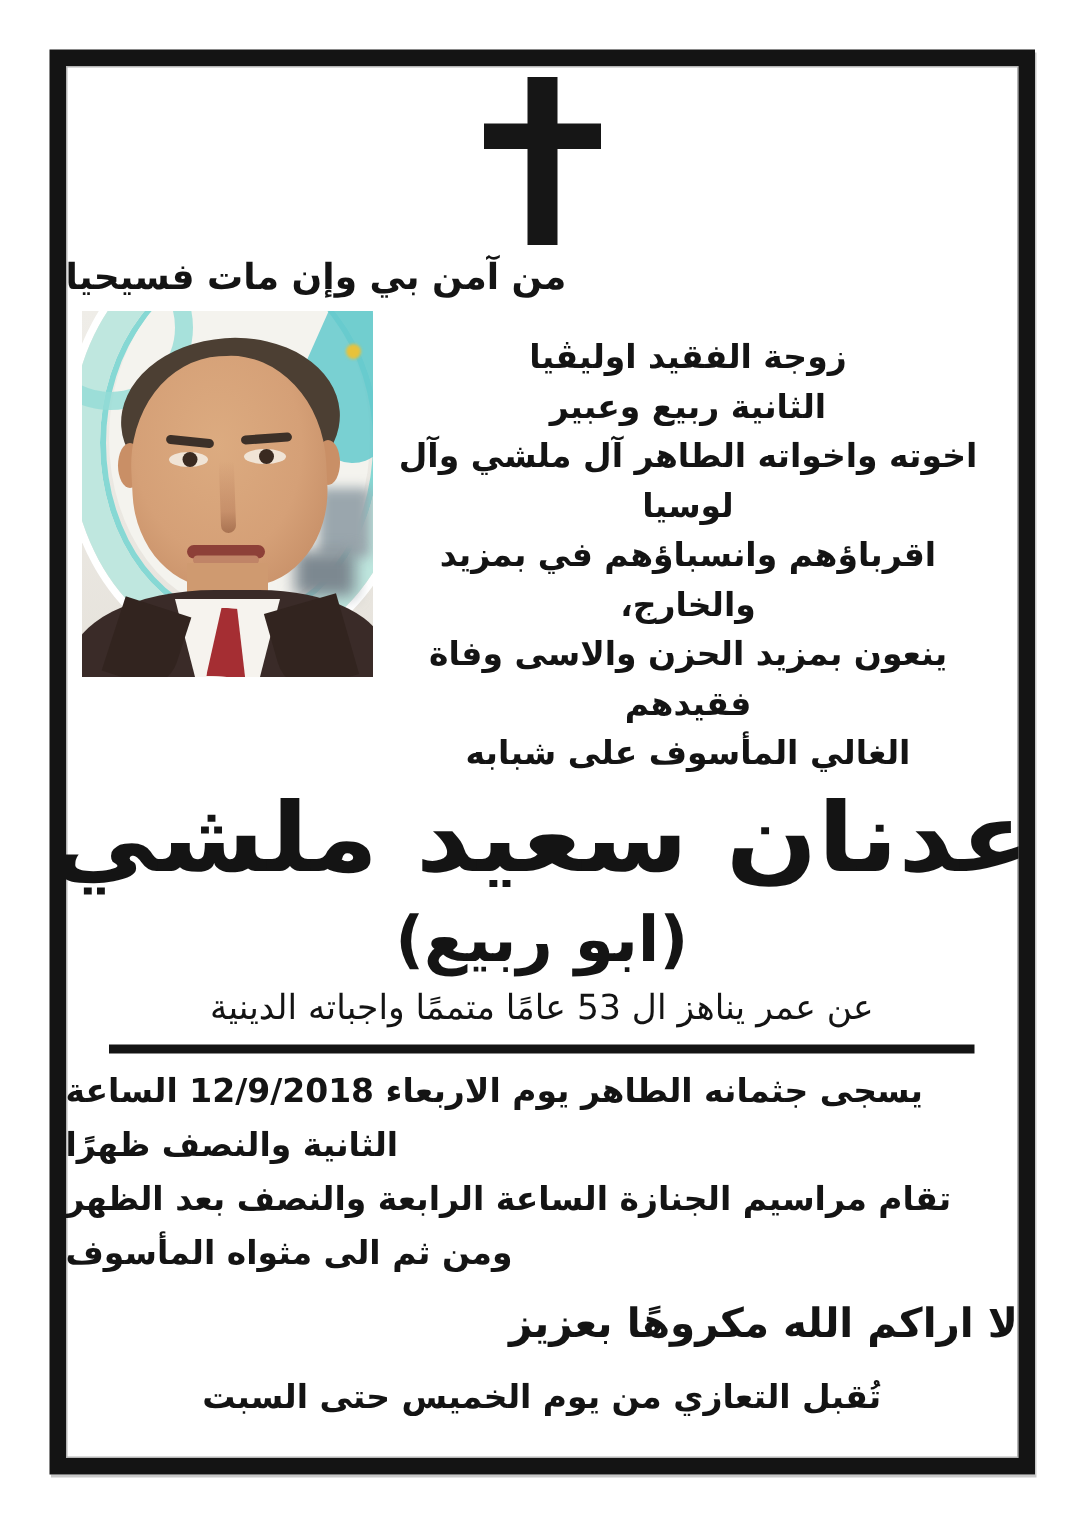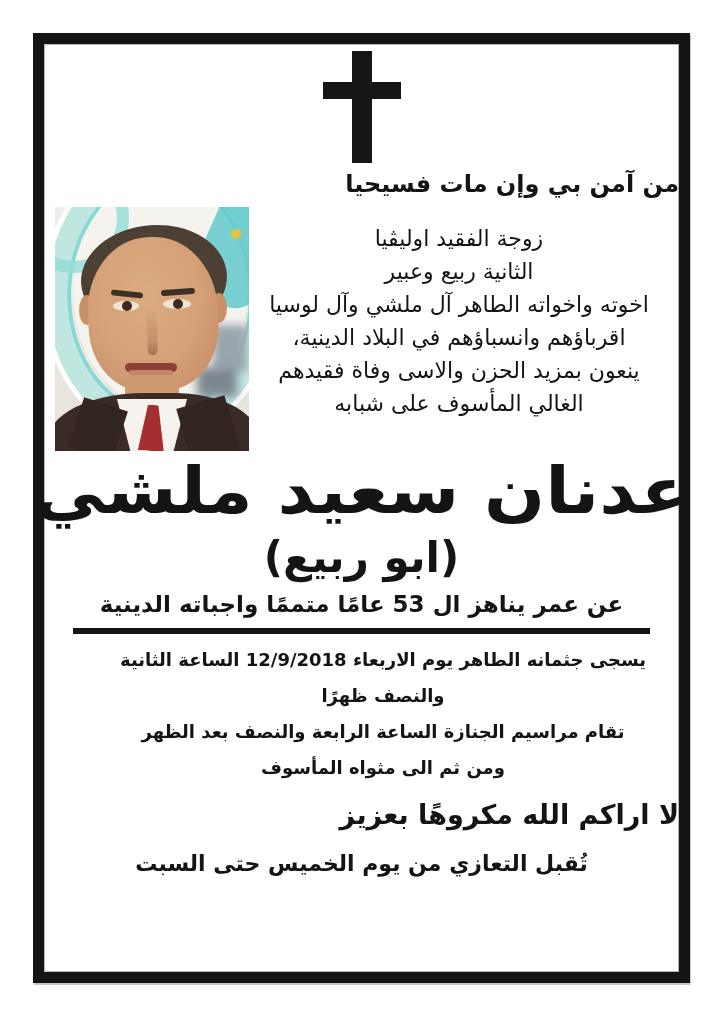--- a/index.html
+++ b/index.html
@@ -17,21 +17,21 @@
     box-shadow: inset 0 0 0 1px #b5b5b5, 1px 2px 0 0 #c9c9c9;
     background:#ffffff;
     overflow:hidden;
   }
   
   .cross { position:relative; width:78px; height:112px; margin:7px auto 0; }
   .cross-v { position:absolute; left:29px; top:0; width:20px; height:112px; background:#161616; }
   .cross-h { position:absolute; left:0;  top:31px; width:78px; height:17px; background:#161616; }
   
   .verse {
-    margin-top:7px; text-align:right;
+    margin-top:7px; text-align:left;
     font-size:24px; font-weight:bold; letter-spacing:0;
   }
   
   .main-row { display:flex; direction:ltr; margin-top:9px; padding:0 10px 0 11px; }
   .photo {
     position:relative; width:194px; height:244px; flex:0 0 auto;
     background:linear-gradient(180deg,#efede8 0%, #eae7e1 60%, #e6e2db 100%);
     overflow:hidden;
   }
   .photo > div { position:absolute; }
@@ -93,34 +93,34 @@
   .tie {
     left:84px; top:198px; width:26px; height:46px; background:#a52e33;
     clip-path:polygon(30% 0, 70% 0, 100% 100%, 0 100%);
     transform:rotate(3deg);
   }
   .lapel-left  { left:20px;  top:196px; width:46px; height:52px; background:#32241f; transform:rotate(18deg);  border-radius:0 0 40% 0; }
   .lapel-right { left:128px; top:194px; width:50px; height:56px; background:#32241f; transform:rotate(-16deg); border-radius:0 0 0 40%; }
   
   .mourners {
     flex:1 1 auto; direction:rtl; text-align:center;
-    font-size:22px; font-weight:normal; line-height:33px;
+    font-size:22px; font-weight:bold; line-height:33px;
     padding-top:15px;
   }
   
   .name {
     text-align:center; font-weight:bold; font-size:64px; line-height:1.28;
     margin-top:0px; transform:scaleX(1.12); transform-origin:50% 50%;
     white-space:nowrap;
   }
   .kunya { text-align:center; font-weight:bold; font-size:42px; margin-top:0px; }
-  .age-line { text-align:center; font-weight:bold; font-size:23px; margin-top:9px; }
+  .age-line { text-align:center; font-weight:normal; font-size:23px; margin-top:9px; }
   .divider { width:577px; height:6px; background:#141414; margin:11px auto 0; }
   
-  .funeral { text-align:center; font-weight:bold; font-size:18px; line-height:36px; margin-top:8px;padding-left:43px; }
+  .funeral { text-align:left; font-weight:bold; font-size:22px; line-height:36px; margin-top:8px; }
   .prayer  { text-align:right; font-weight:bold; font-size:27px; margin-top:13px; }
   .condolences { text-align:center; font-weight:bold; font-size:22px; line-height:33px; margin-top:17px; }
 </style>
 </head>
 <body>
 
 <div class="frame">
 
   <div class="cross">
     <div class="cross-v"></div>
@@ -157,21 +157,21 @@
       <div class="shirt"></div>
       <div class="tie"></div>
       <div class="lapel-left"></div>
       <div class="lapel-right"></div>
     </div>
 
     <div class="mourners">
       <div>زوجة الفقيد اوليڤيا</div>
       <div>الثانية ربيع وعبير</div>
       <div>اخوته واخواته الطاهر آل ملشي وآل لوسيا</div>
-      <div>اقرباؤهم وانسباؤهم في البلاد الدينية،</div>
+      <div>اقرباؤهم وانسباؤهم في بمزيد والخارج،</div>
       <div>ينعون بمزيد الحزن والاسى وفاة فقيدهم</div>
       <div>الغالي المأسوف على شبابه</div>
     </div>
 
   </div>
 
   <div class="name">عدنان سعيد ملشي</div>
   <div class="kunya">(ابو ربيع)</div>
   <div class="age-line">عن عمر يناهز ال 53 عامًا متممًا واجباته الدينية</div>
 

